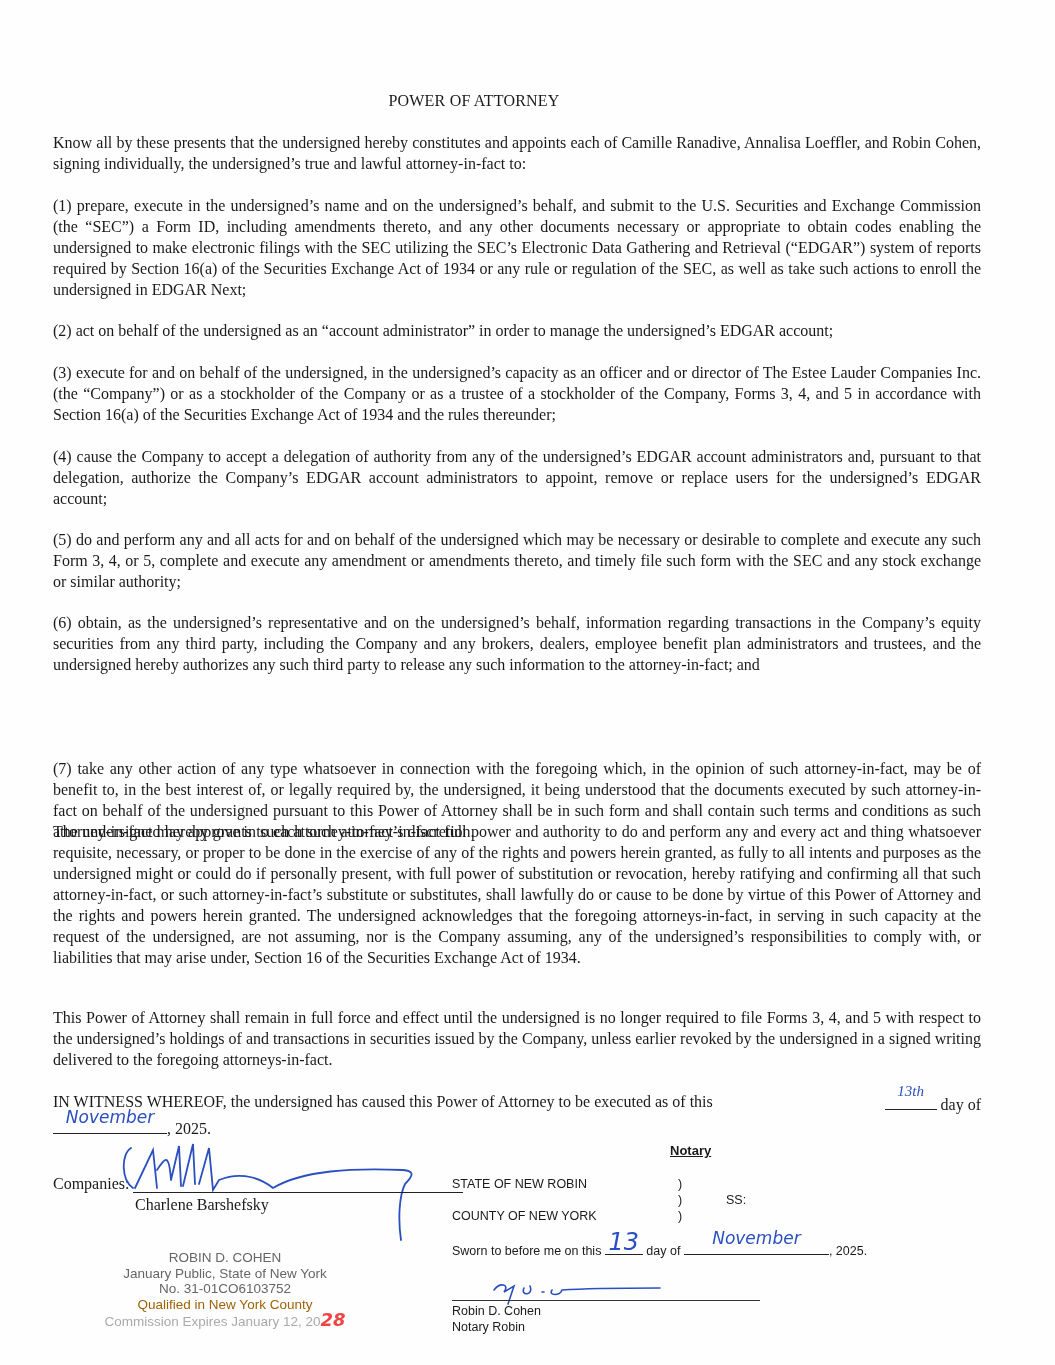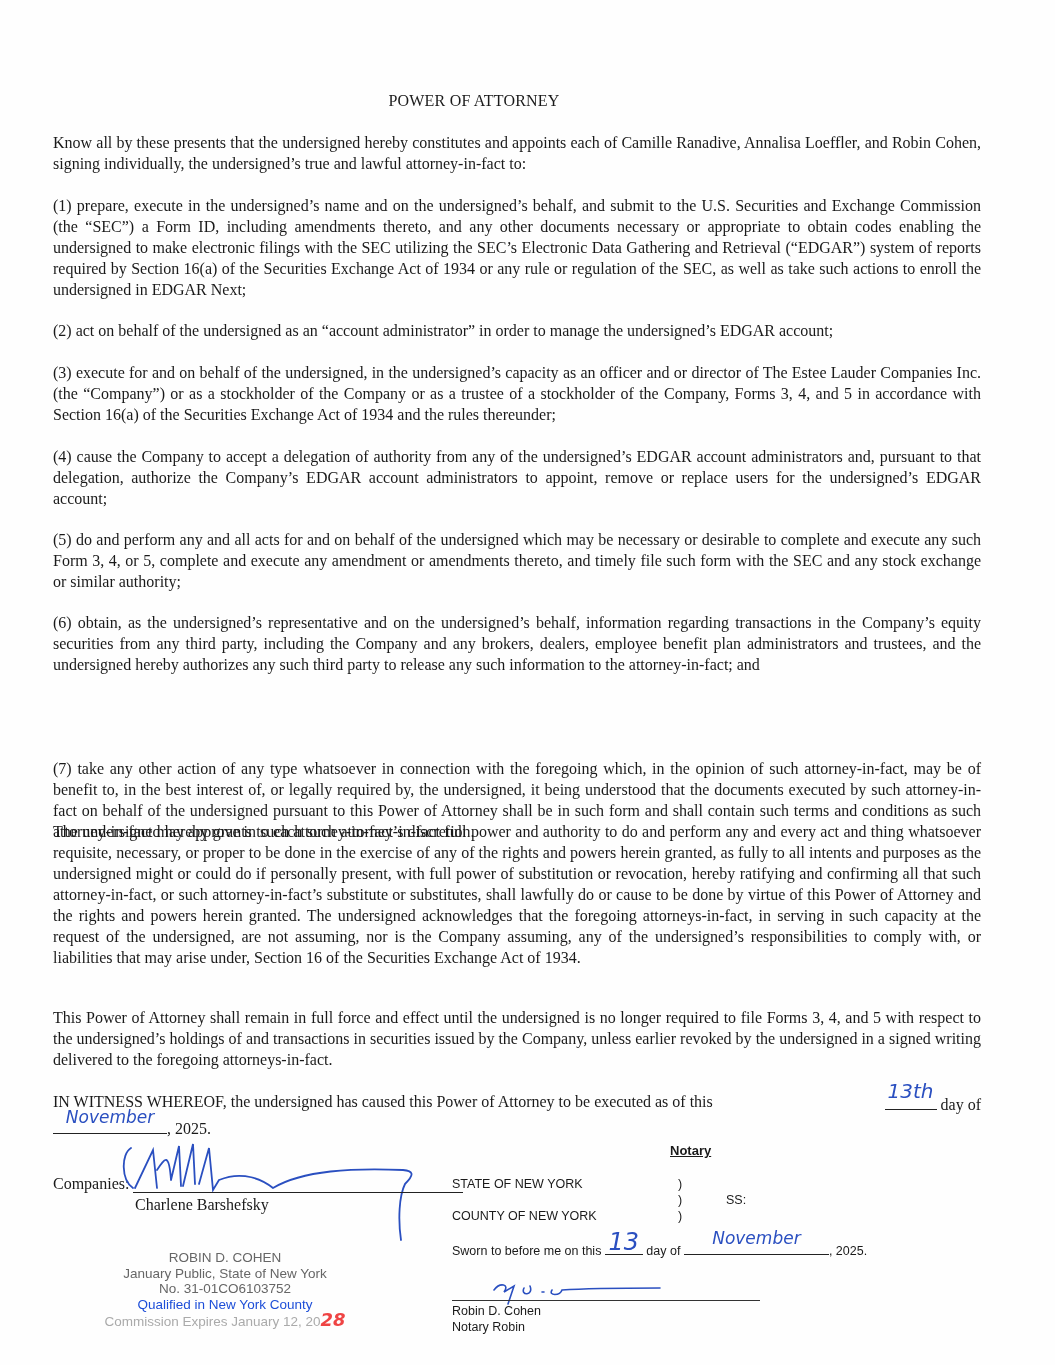--- a/index.html
+++ b/index.html
@@ -17,32 +17,32 @@
   .p5 { top: 529px; }
   .p6 { top: 612px; }
   .p7 { top: 758px; }
   .p8 { top: 821px; }
   .p9 { top: 1007px; }
   .witness { position: absolute; left: 53px; top: 1091px; width: 928px; font-size: 16px; line-height: 21px; }
   .witness-line1 { display: flex; justify-content: space-between; }
   .blank { display: inline-block; border-bottom: 1px solid #222; position: relative; vertical-align: baseline; }
   .hand { font-family: "DejaVu Sans", sans-serif; font-style: italic; color: #2a4fc0; position: absolute; left: 0; right: 0; text-align: center; }
   .blank-day { width: 52px; height: 18px; }
-  .blank-day .hand { top: -10px; font-size: 20px; }
+  .blank-day .hand { top: -10px; font-size: 15px; font-family: Liberation Serif, serif; }
   .blank-month { width: 114px; height: 18px; }
   .blank-month .hand { top: -8px; font-size: 17px; }
 
   .sig-area { position: absolute; left: 53px; top: 1150px; width: 380px; height: 100px; }
   .sig-label { position: absolute; left: 0; top: 25px; font-size: 16px; }
   .sig-line { position: absolute; left: 80px; top: 42px; width: 330px; border-top: 1.5px solid #222; }
   .sig-name { position: absolute; left: 82px; top: 46px; font-size: 16px; }
   .sig-svg { position: absolute; left: 60px; top: -10px; }
 
   .stamp { position: absolute; left: 85px; top: 1250px; width: 280px; text-align: center; font-size: 13.5px; line-height: 15.5px; color: #666; }
-  .stamp .line4 { color: #1d4ed8; }
+  .stamp .line4 { color: #a16207; }
   .stamp .line5 { color: #aaa; }
   .stamp .hand-yr { color: #ef4444; font-family: "DejaVu Sans", sans-serif; font-style: italic; font-size: 18px; font-weight: bold; }
 
   .notary { position: absolute; left: 452px; top: 1143px; width: 460px; font-size: 12.5px; }
   .notary-head { position: absolute; left: 218px; top: 0; font-weight: bold; text-decoration: underline; font-size: 13px; }
   .n-state { position: absolute; left: 0; top: 34px; }
   .n-county { position: absolute; left: 0; top: 66px; }
   .paren { position: absolute; left: 226px; }
   .pa { top: 34px; } .pb { top: 50px; } .pc { top: 66px; }
   .n-ss { position: absolute; left: 274px; top: 50px; }
@@ -103,21 +103,21 @@
   <div class="stamp sans">
     <div>ROBIN D. COHEN</div>
     <div>January Public, State of New York</div>
     <div>No. 31-01CO6103752</div>
     <div class="line4">Qualified in New York County</div>
     <div class="line5"><span>Commission Expires January 12, 20</span><span class="hand-yr">28</span></div>
   </div>
 
   <div class="notary sans">
     <span class="notary-head">Notary</span>
-    <span class="n-state">STATE OF NEW YORK</span>
+    <span class="n-state">STATE OF NEW ROBIN</span>
     <span class="paren pa">)</span>
     <span class="paren pb">)</span>
     <span class="paren pc">)</span>
     <span class="n-ss">SS:</span>
     <span class="n-county">COUNTY OF NEW YORK</span>
     <div class="n-sworn">
       <span>Sworn to before me on this</span>
       <span class="blank n-blank-day">
         <span class="hand">13</span>
       </span>

